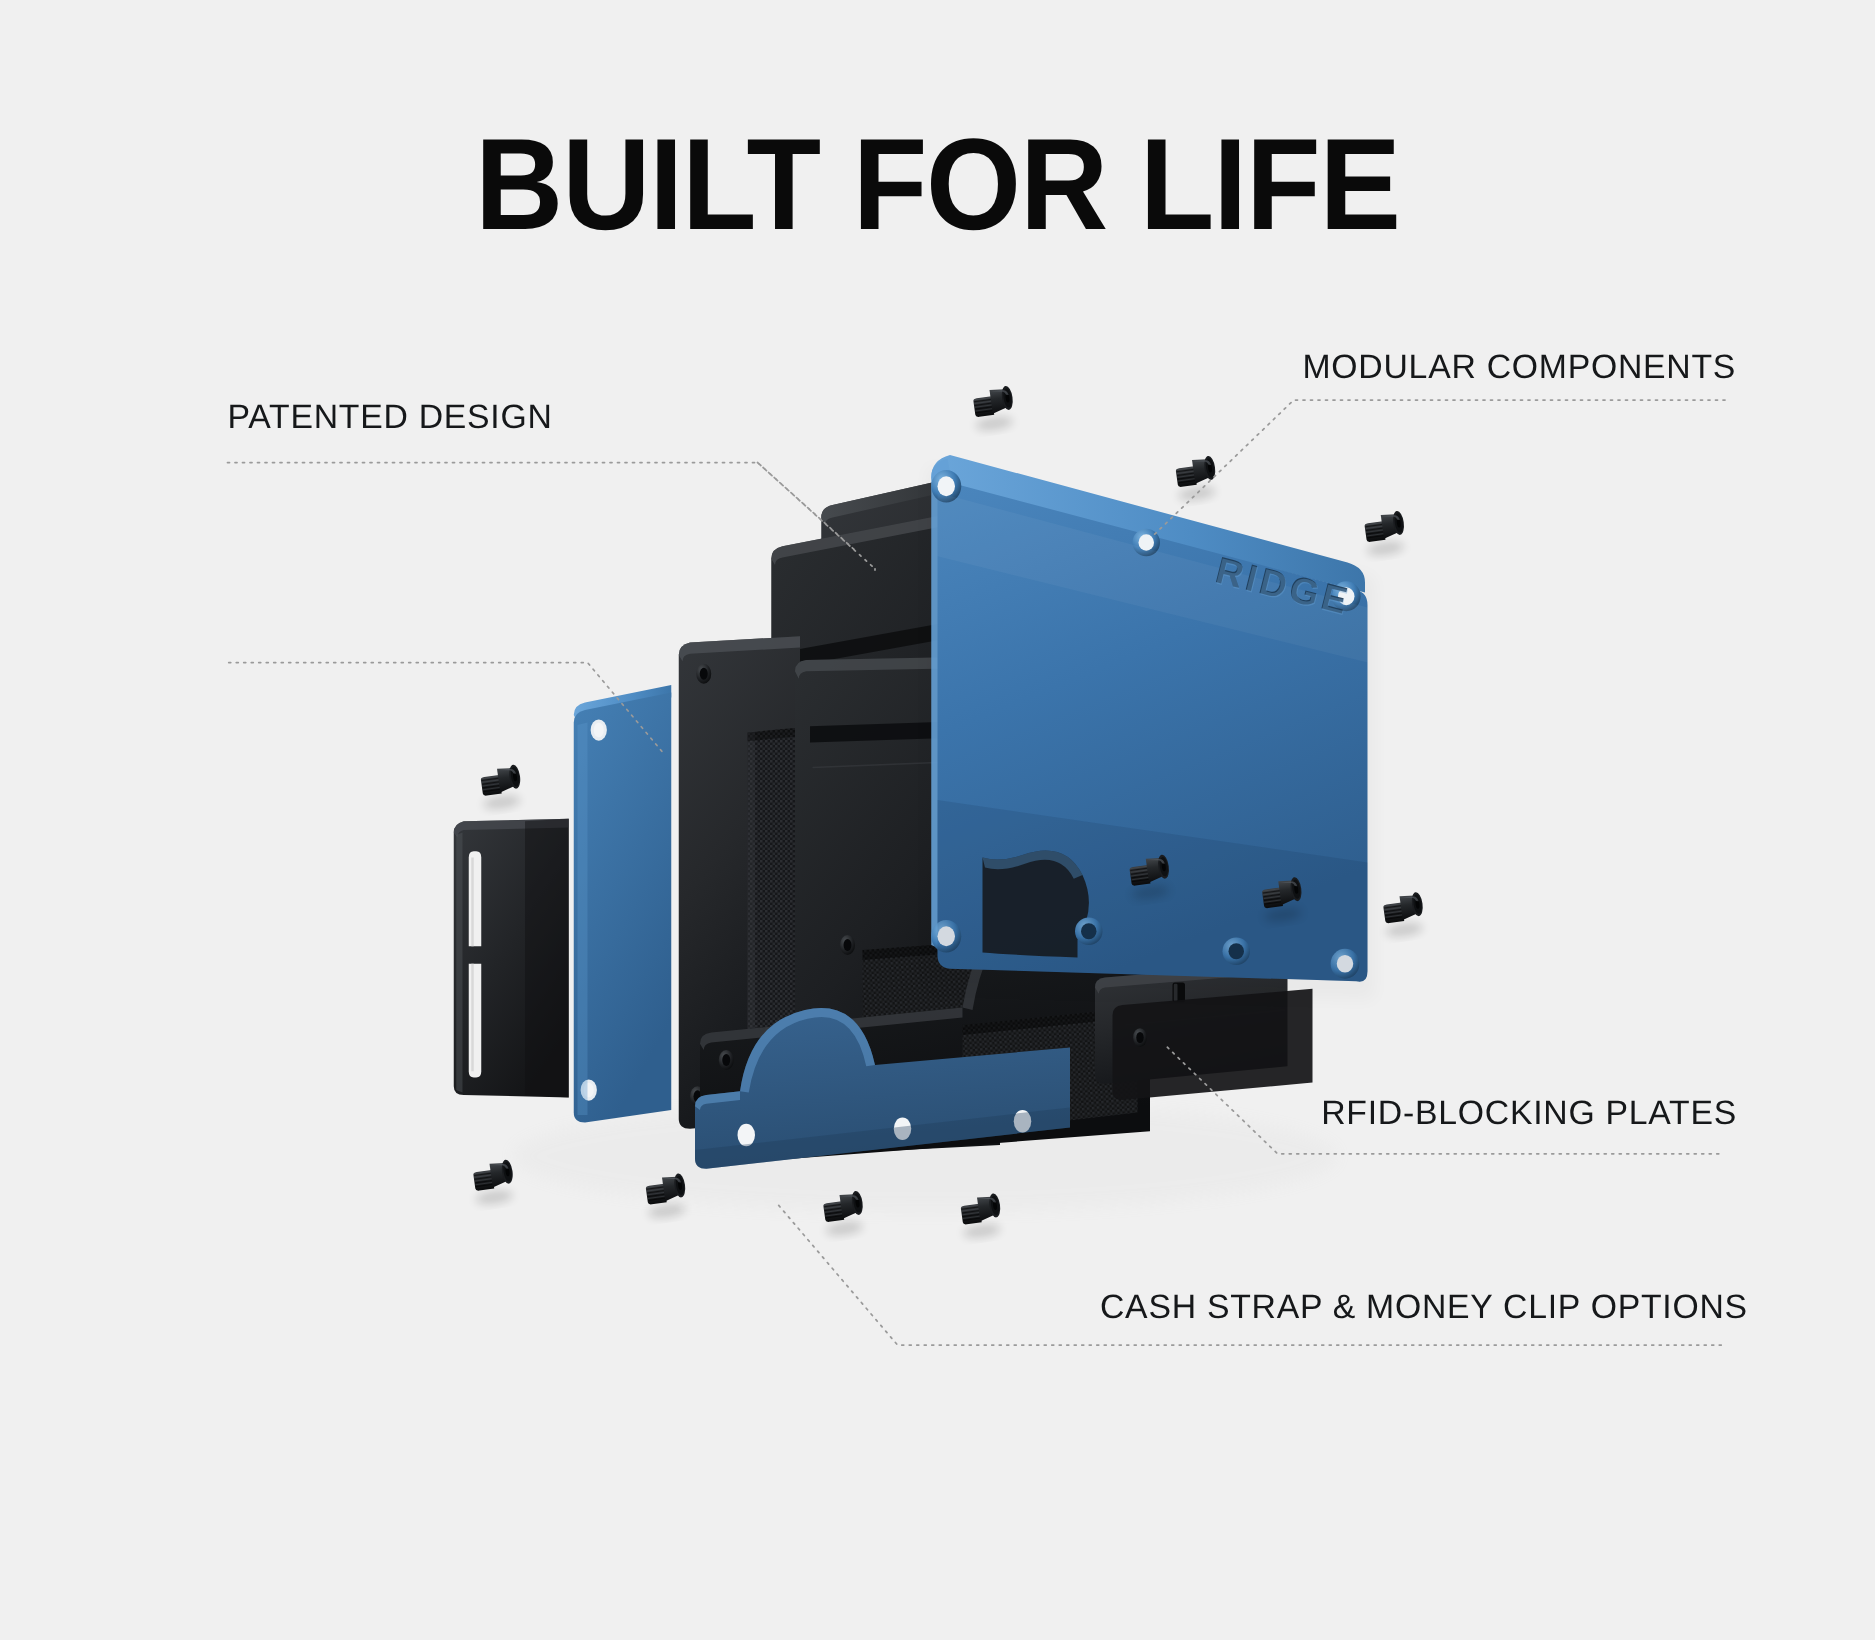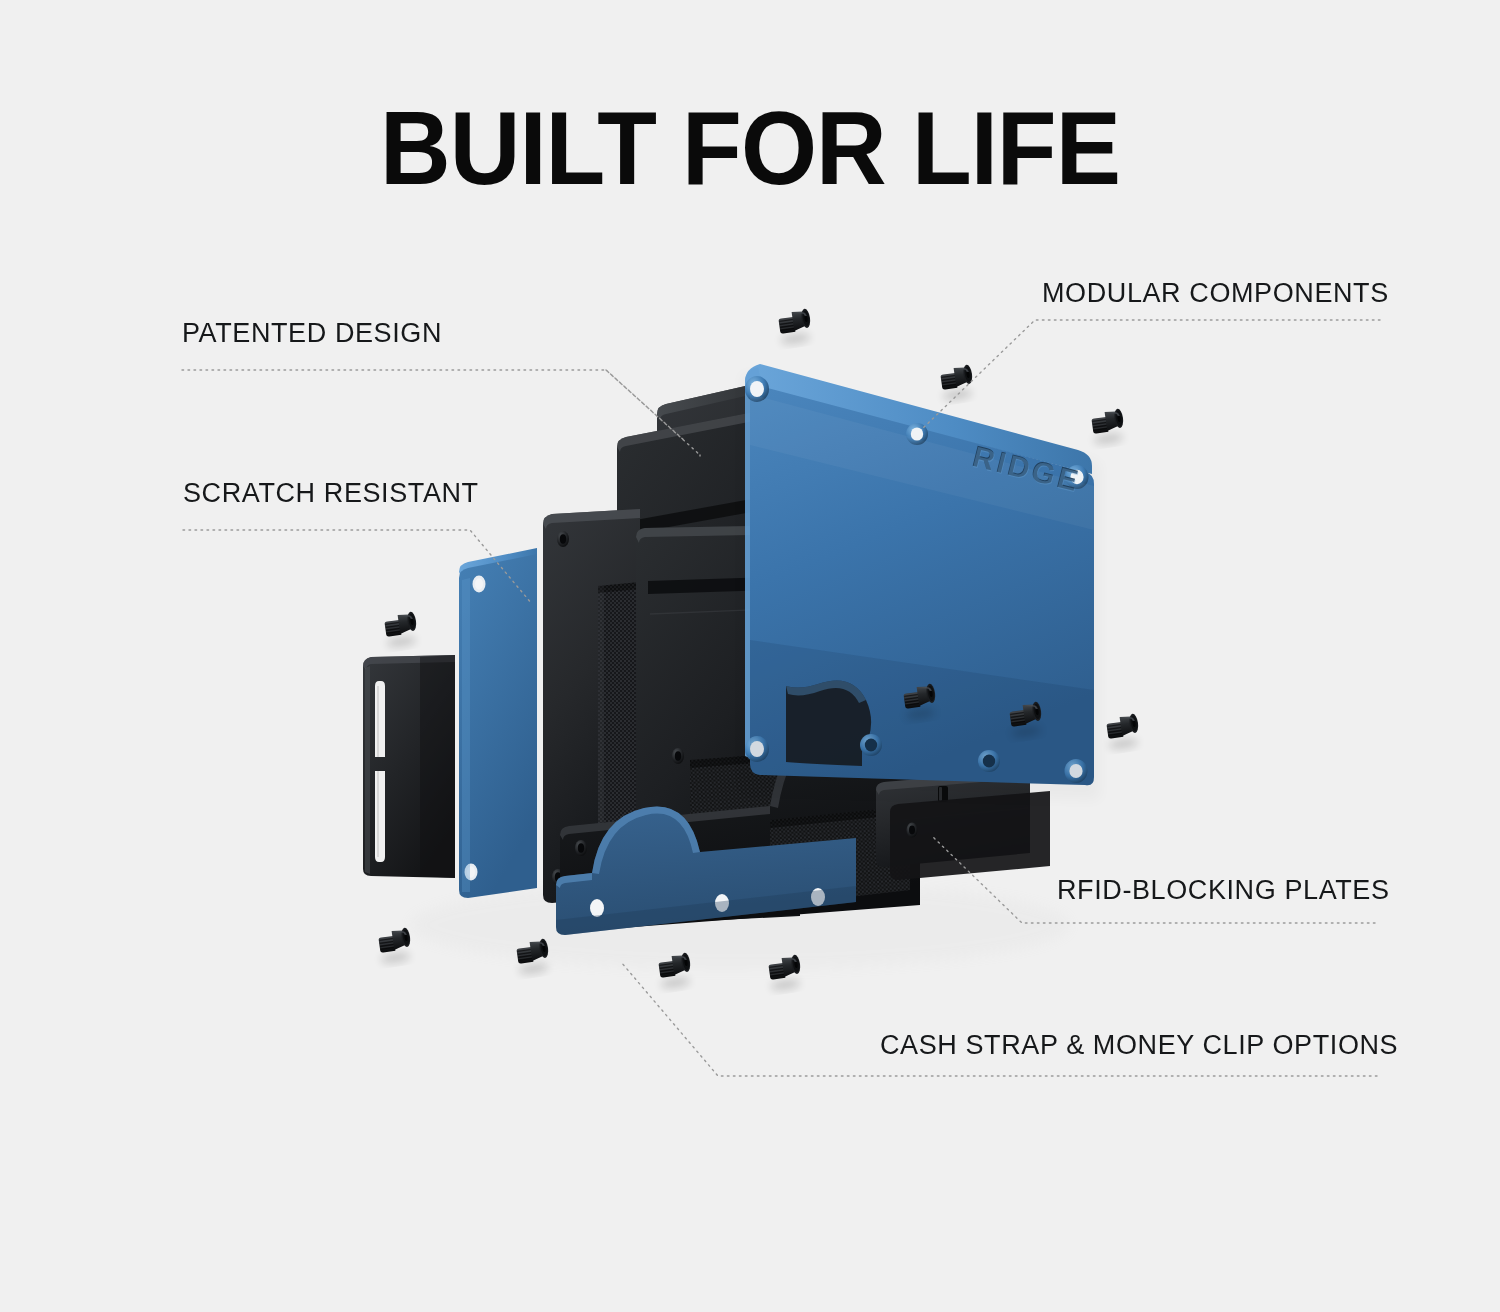--- a/index.html
+++ b/index.html
@@ -453,21 +453,20 @@
       <path d="M 1380,320 L 1035,320 L 921,430"></path>
 
       <path d="M 1375,923 L 1022,923 L 932,836"></path>
 
       <path d="M 1377,1076 L 718,1076 L 621,962"></path>
     </g>
   </svg>
 
   <div class="callout-label" style="left:182px; top:318px;">PATENTED DESIGN</div>
 
-  <div class="callout-label" style="left:183px; top:478px;">SCRATCH RESISTANT</div>
 
   <div class="callout-label" style="left:1042px; top:278px;">MODULAR COMPONENTS</div>
 
   <div class="callout-label" style="left:880px; top:1030px;">CASH STRAP &amp; MONEY CLIP OPTIONS</div>
 
   <div class="callout-label" style="left:1057px; top:875px;">RFID-BLOCKING PLATES</div>
 
 </div>
 
 </body></html>

